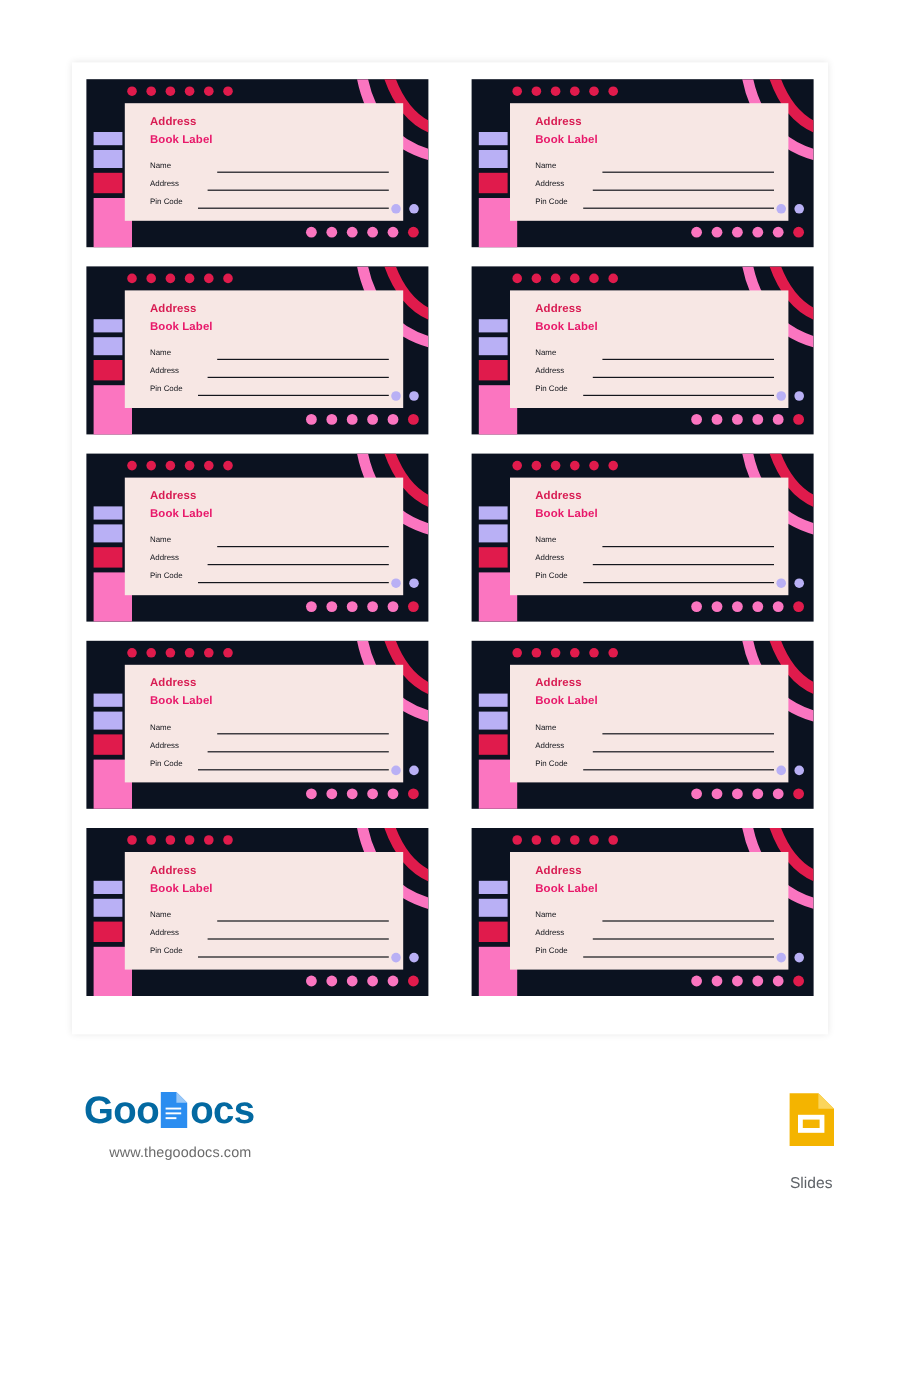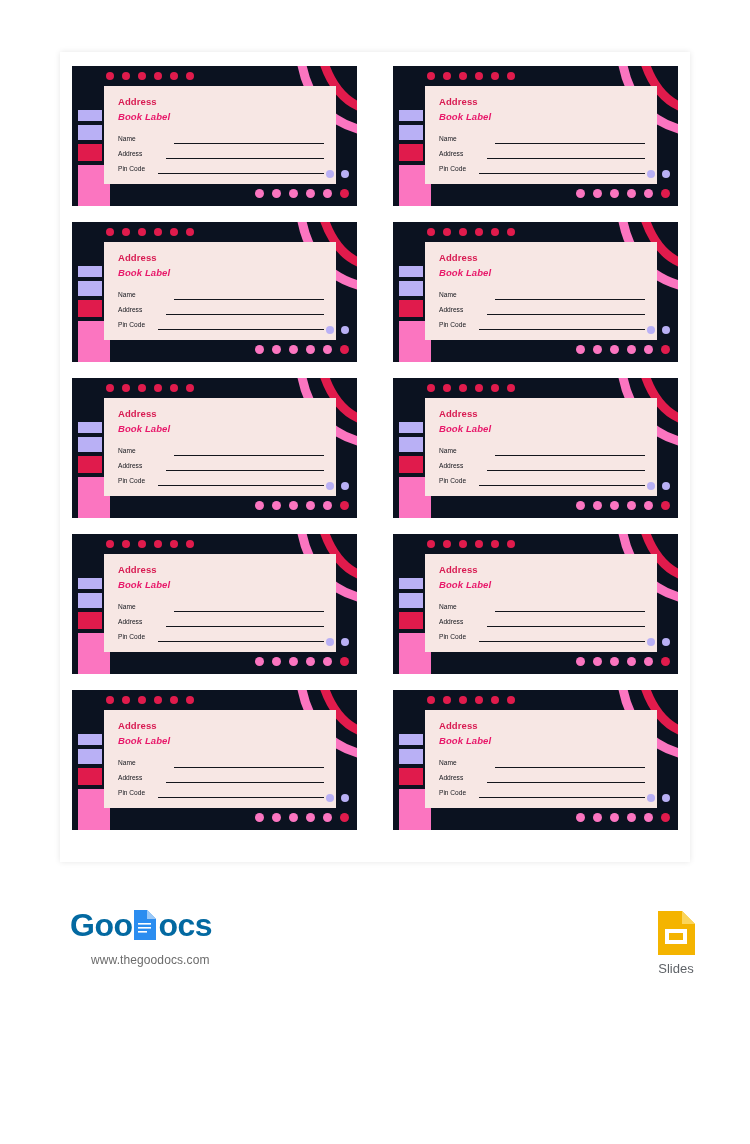--- a/index.html
+++ b/index.html
@@ -121,32 +121,32 @@
   .dots-bottom .dot.accent { background: #e01b4c; }
 
   
   .panel {
     position: absolute;
     left: 32px;
     top: 20px;
     width: 232px;
     height: 98px;
     background: #f7e7e4;
-    padding: 9px 12px 0 14px;
+    padding: 9px 12px 0 21px;
   }
 
   .panel-title-1,
   .panel-title-2 {
     font-size: 9.5px;
     font-weight: bold;
     letter-spacing: 0.1px;
     line-height: 1.55;
   }
   .panel-title-1 { color: #d81b52; }
-  .panel-title-2 { color: #e8186a; font-style: italic; }
+  .panel-title-2 { color: #e8186a; }
 
   .fields { margin-top: 5px; }
 
   .field-row {
     display: flex;
     align-items: flex-end;
     height: 15px;
   }
   .field-label {
     font-size: 6.6px;
@@ -201,21 +201,21 @@
   }
 
   .slides-badge {
     position: absolute;
     right: 42px;
     top: 14px;
     width: 64px;
     text-align: center;
   }
   .slides-label {
-    margin-top: 0;
+    margin-top: 16px;
     font-size: 13px;
     color: #5f6368;
   }
 </style>
 </head>
 <body>
 
 <div class="page-root">
 
   <div class="sheet">

